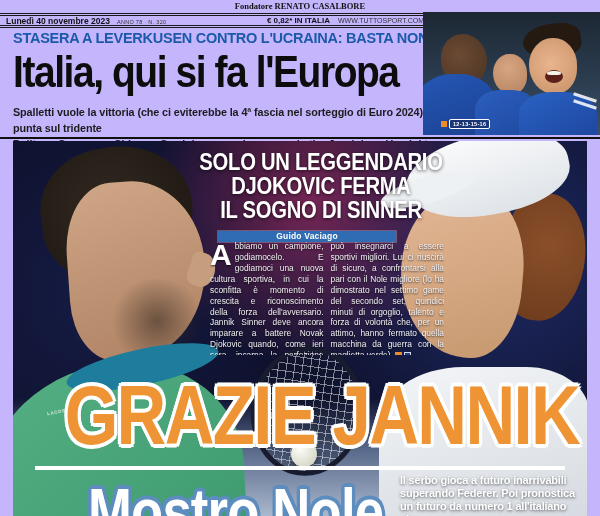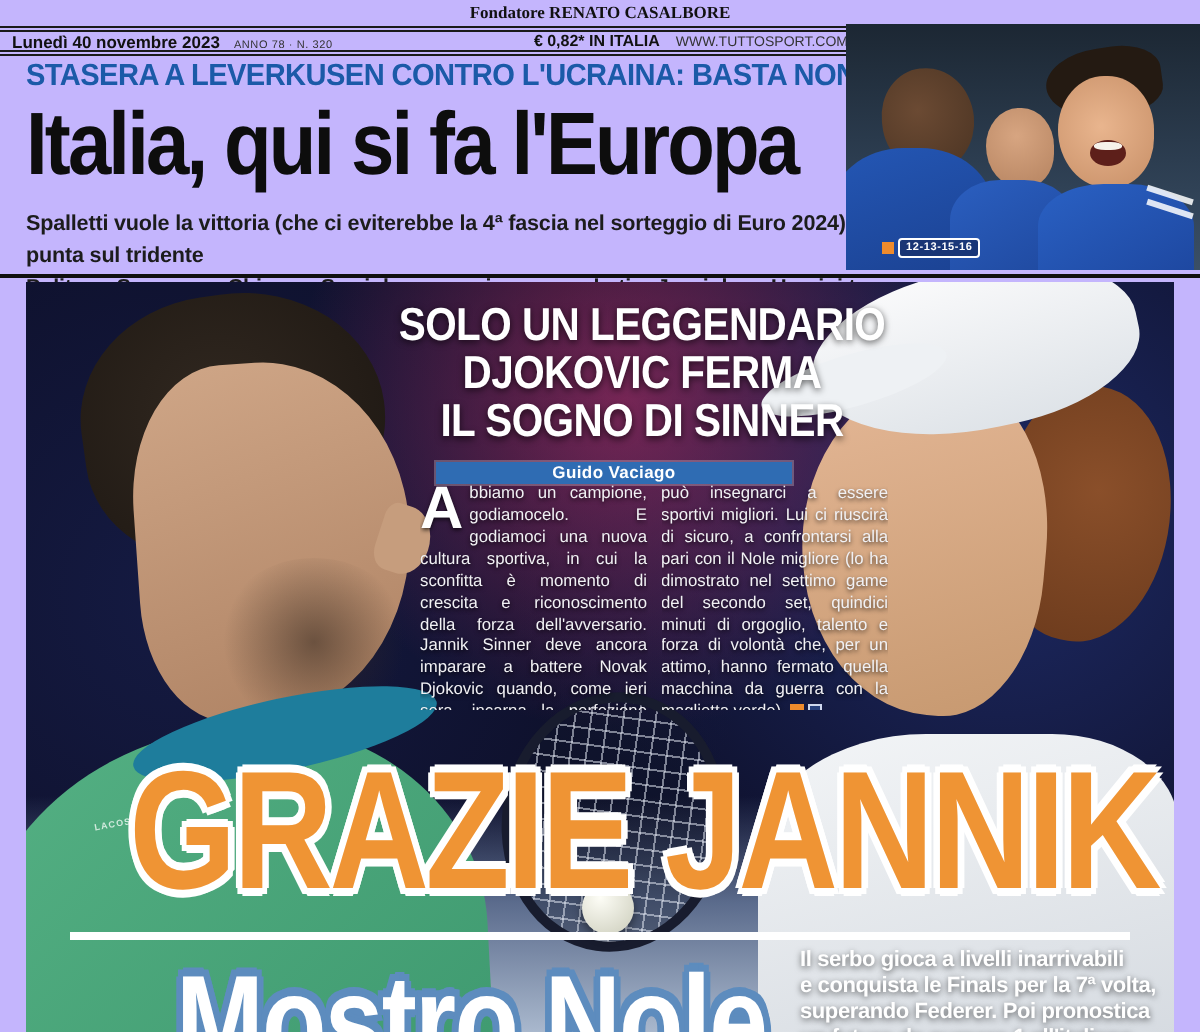--- a/index.html
+++ b/index.html
@@ -239,20 +239,19 @@
       <div class="col">
         <span>può insegnarci a essere sportivi migliori. Lui ci riuscirà di sicuro, a confrontarsi alla pari con il Nole migliore (lo ha dimostrato nel settimo game del secondo set, quindici minuti di orgoglio, talento e forza di volontà che, per un attimo, hanno fermato quella macchina da guerra con la maglietta verde).</span><span class="pageref orange"></span><span class="pageref blue"></span>
       </div>
     </div>
 
     <div class="big-headline">GRAZIE JANNIK</div>
     <div class="divider"></div>
     <div class="secondary-headline">Mostro Nole</div>
 
     <div class="photo-caption">
-      <div>Il serbo gioca a livelli inarrivabili</div>
-      <div>e conquista le Finals per la 7ª volta,</div>
+      <div>Il serbo gioca a futuro inarrivabili</div>
       <div>superando Federer. Poi pronostica</div>
       <div>un futuro da numero 1 all'italiano che</div>
     </div>
   </div>
 
 </div>
 
 </body></html>

